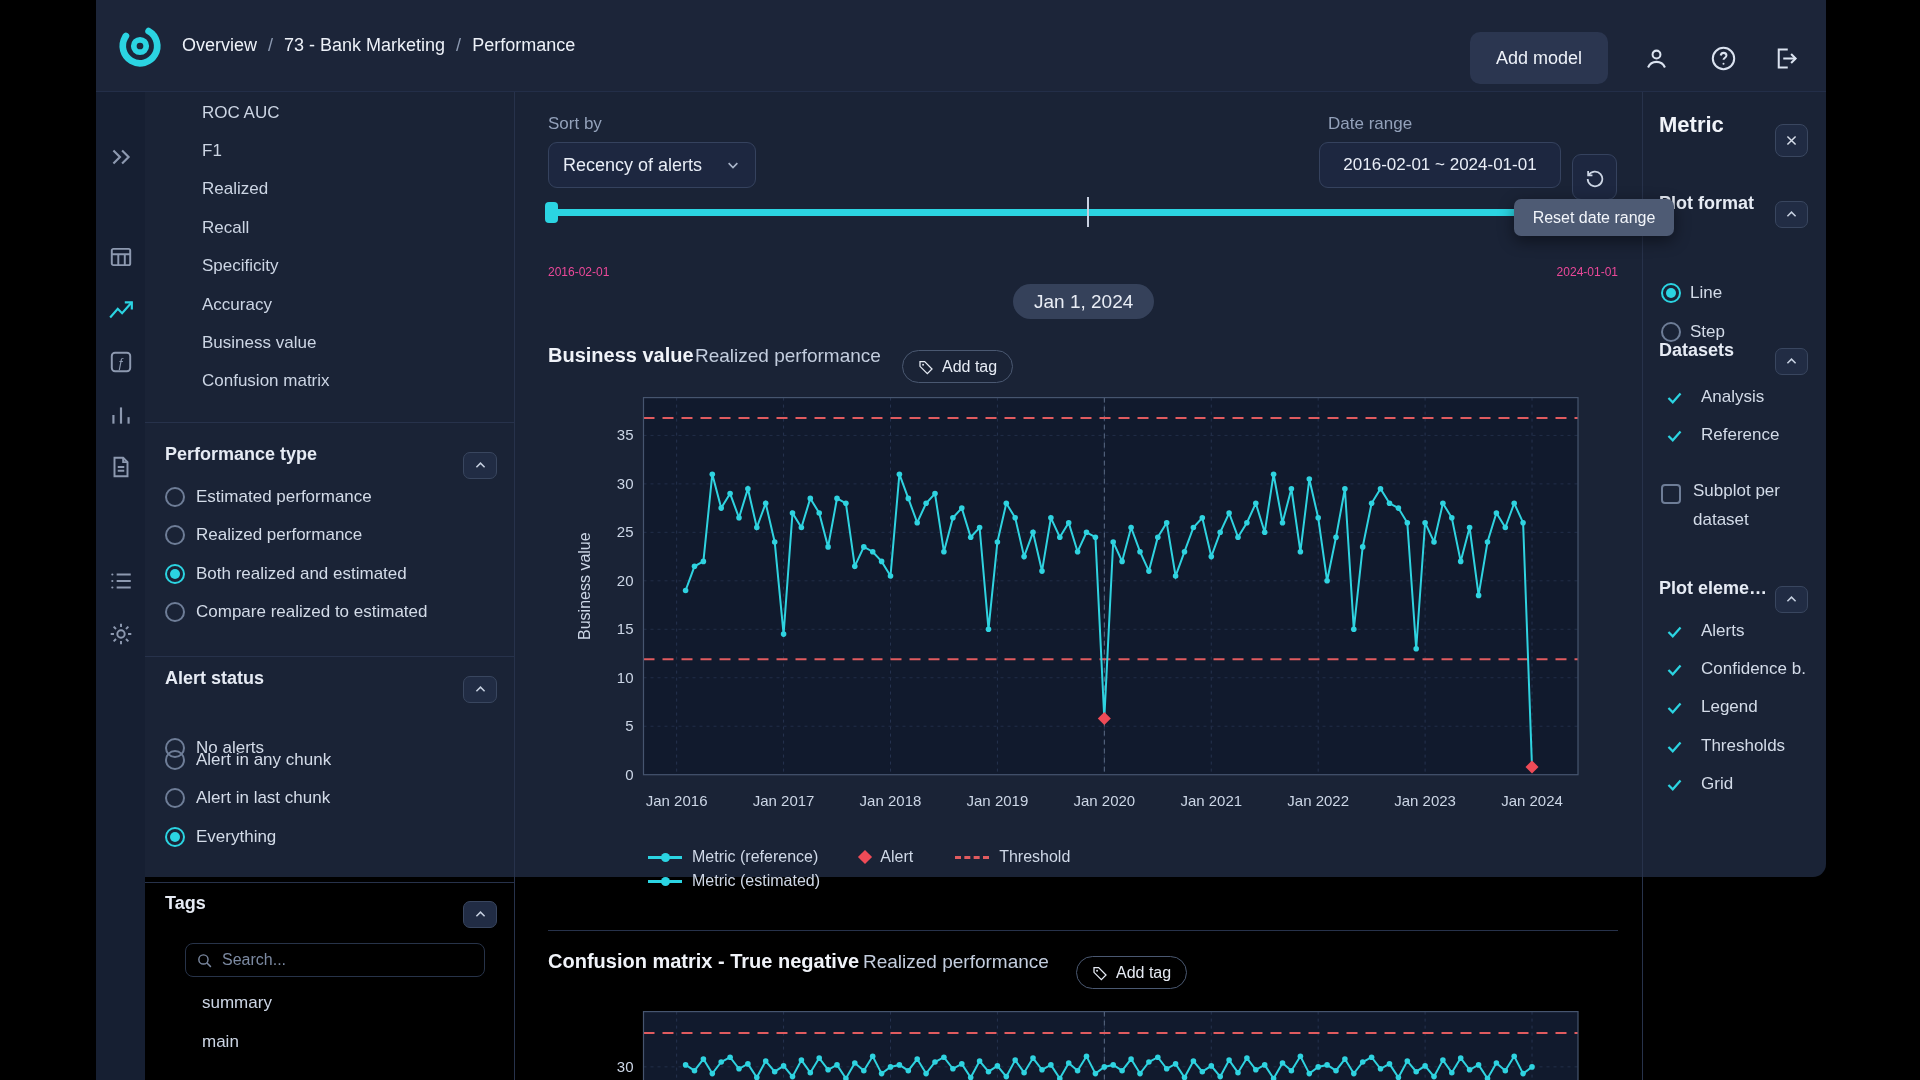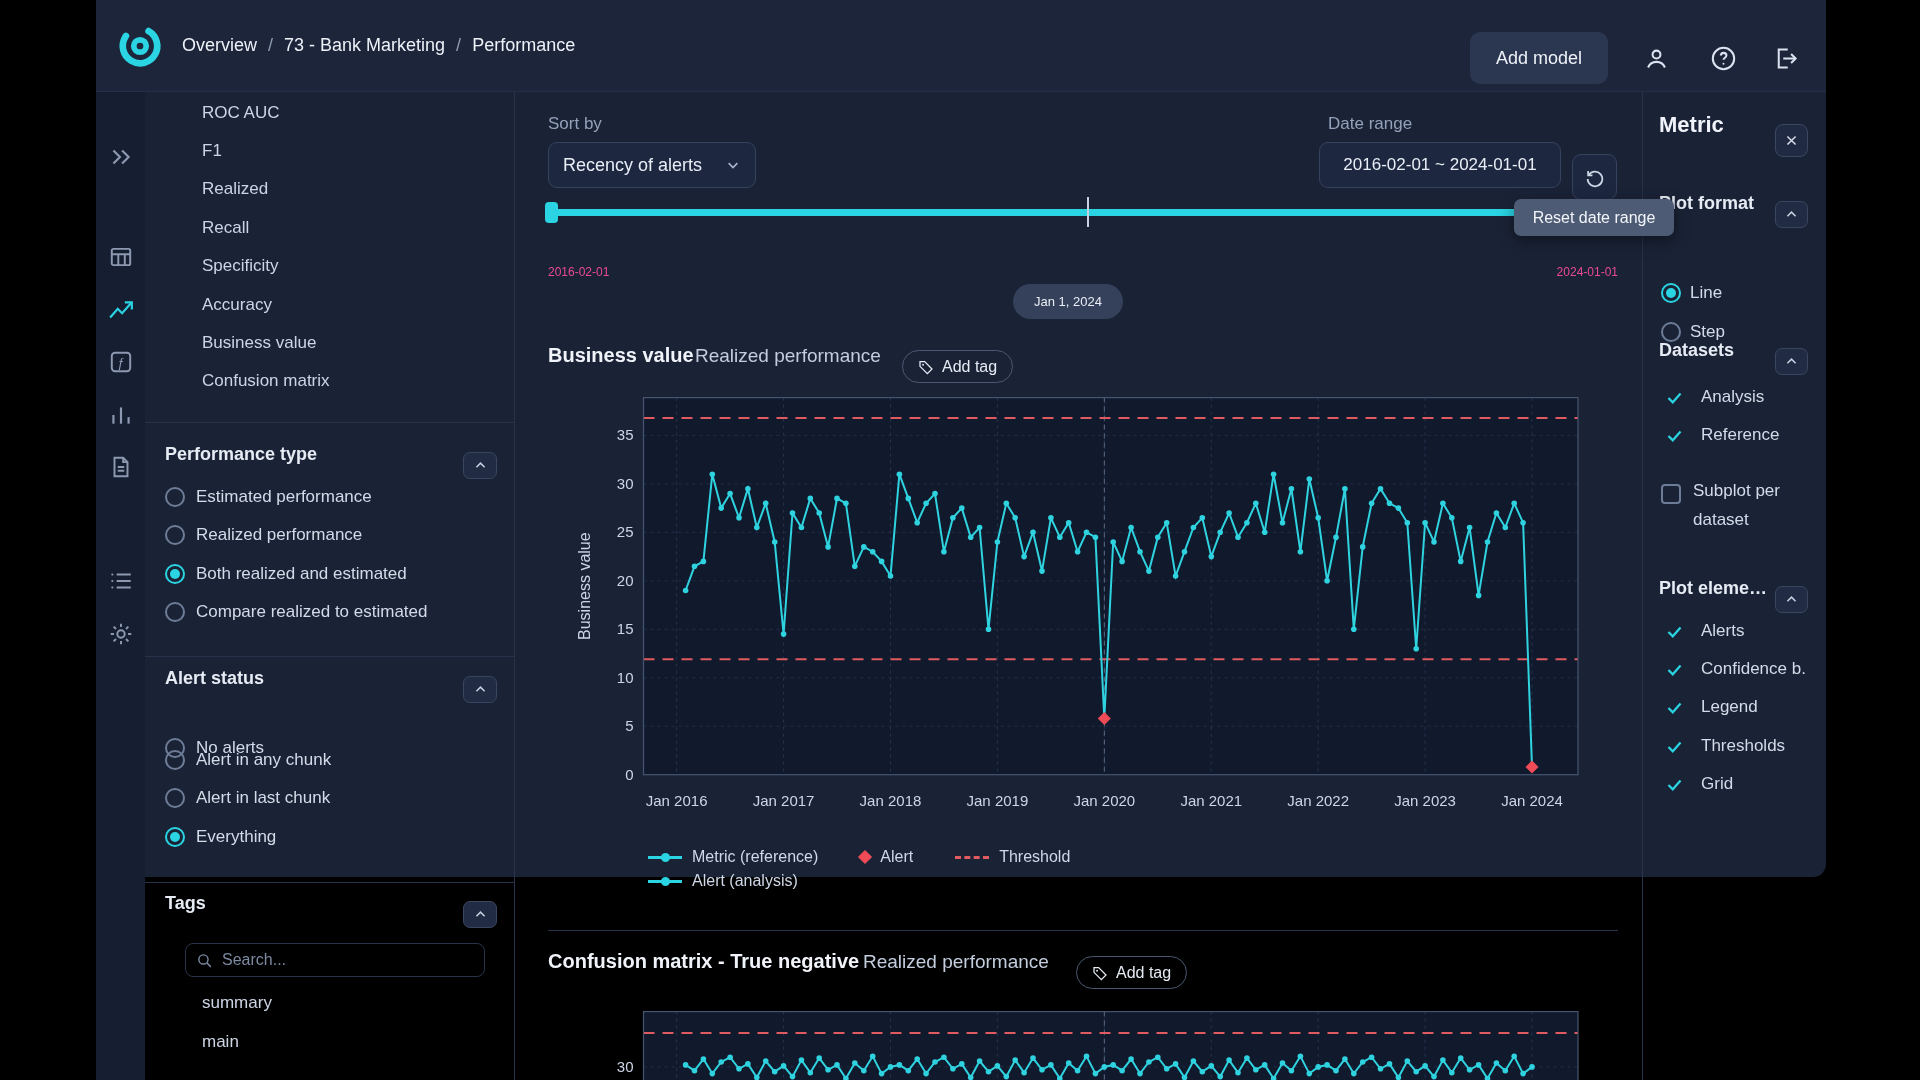--- a/index.html
+++ b/index.html
@@ -65,21 +65,21 @@
   .field-label{position:absolute;top:22px;font-size:17px;color:var(--text-dim);}
   .select{position:absolute;left:32px;top:50px;width:208px;height:46px;background:var(--input-bg);border:1px solid var(--input-br);border-radius:9px;display:flex;align-items:center;justify-content:space-between;padding:0 14px;font-size:18px;color:#e8edf6;}
   .select svg{width:16px;height:16px;color:#aab6ca;}
   .date-input{position:absolute;left:803px;top:50px;width:242px;height:46px;background:var(--input-bg);border:1px solid var(--input-br);border-radius:9px;color:#e8edf6;font-size:17px;text-align:center;outline:none;}
   .reset-btn{position:absolute;left:1056px;top:50px;width:45px;height:46px;background:var(--input-bg);border:1px solid var(--input-br);border-radius:9px;display:flex;align-items:center;justify-content:center;color:#cdd6e5;}
   .reset-btn svg{width:22px;height:22px;}
   .slider-track{position:absolute;left:32px;top:117px;width:1070px;height:7px;background:var(--cyan);border-radius:4px;}
   .slider-handle{position:absolute;top:110px;width:13px;height:21px;background:var(--cyan);border-radius:4px;}
   .slider-marker{position:absolute;left:571px;top:105px;width:2px;height:30px;background:#c7d0e0;}
   .slider-date{position:absolute;top:141px;font-size:12px;color:#ec4899;margin-top:32px;}
-  .chip{position:absolute;left:497px;top:192px;height:35px;padding:0 21px;background:#35415a;border-radius:18px;display:flex;align-items:center;font-size:13px;color:#e9edf5;}
+  .chip{position:absolute;left:497px;top:192px;height:35px;padding:0 21px;background:#35415a;border-radius:18px;display:flex;align-items:center;font-size:19px;color:#e9edf5;}
   .chart-title{position:absolute;font-size:20px;font-weight:700;color:#f0f3f9;}
   .chart-sub{position:absolute;font-size:19px;color:#c3cdde;}
   .add-tag{position:absolute;height:33px;padding:0 15px;border:1px solid #4a5871;border-radius:17px;display:flex;align-items:center;gap:8px;font-size:16px;color:#e6ebf4;}
   .add-tag svg{width:16px;height:16px;}
   .chart-svg{position:absolute;left:32px;width:1070px;height:434px;}
   .legend-row{position:absolute;left:132px;display:flex;align-items:center;gap:42px;font-size:16px;color:#cfd8e7;}
   .lg-item{display:flex;align-items:center;gap:10px;}
   .lg-line{width:34px;height:3px;background:var(--cyan);position:relative;flex:0 0 auto;}
   .lg-line::after{content:'';position:absolute;left:13px;top:-3px;width:9px;height:9px;border-radius:50%;background:var(--cyan);}
   .lg-diamond{width:10px;height:10px;background:var(--alert);transform:rotate(45deg);flex:0 0 auto;}
@@ -469,21 +469,21 @@
             <span>Alert</span>
           </span>
         <span class="lg-item">
             <span class="lg-dash"></span>
             <span>Threshold</span>
           </span>
       </div>
       <div class="legend-row" style="top:780px">
         <span class="lg-item">
             <span class="lg-line"></span>
-            <span>Alert (analysis)</span>
+            <span>Metric (estimated)</span>
           </span>
       </div>
 
       <div class="divider-h" style="top:838px"></div>
 
       <div class="chart-title" style="left:32px;top:858px">Confusion matrix - True negative</div>
       <div class="chart-sub" style="left:347px;top:859px">Realized performance</div>
       <button class="add-tag" style="left:560px;top:852px">
         <svg viewBox="0 0 24 24" fill="none" stroke="currentColor" stroke-width="1.9">
             <path d="M3 11V4h7l11 11-7 7z"></path>

